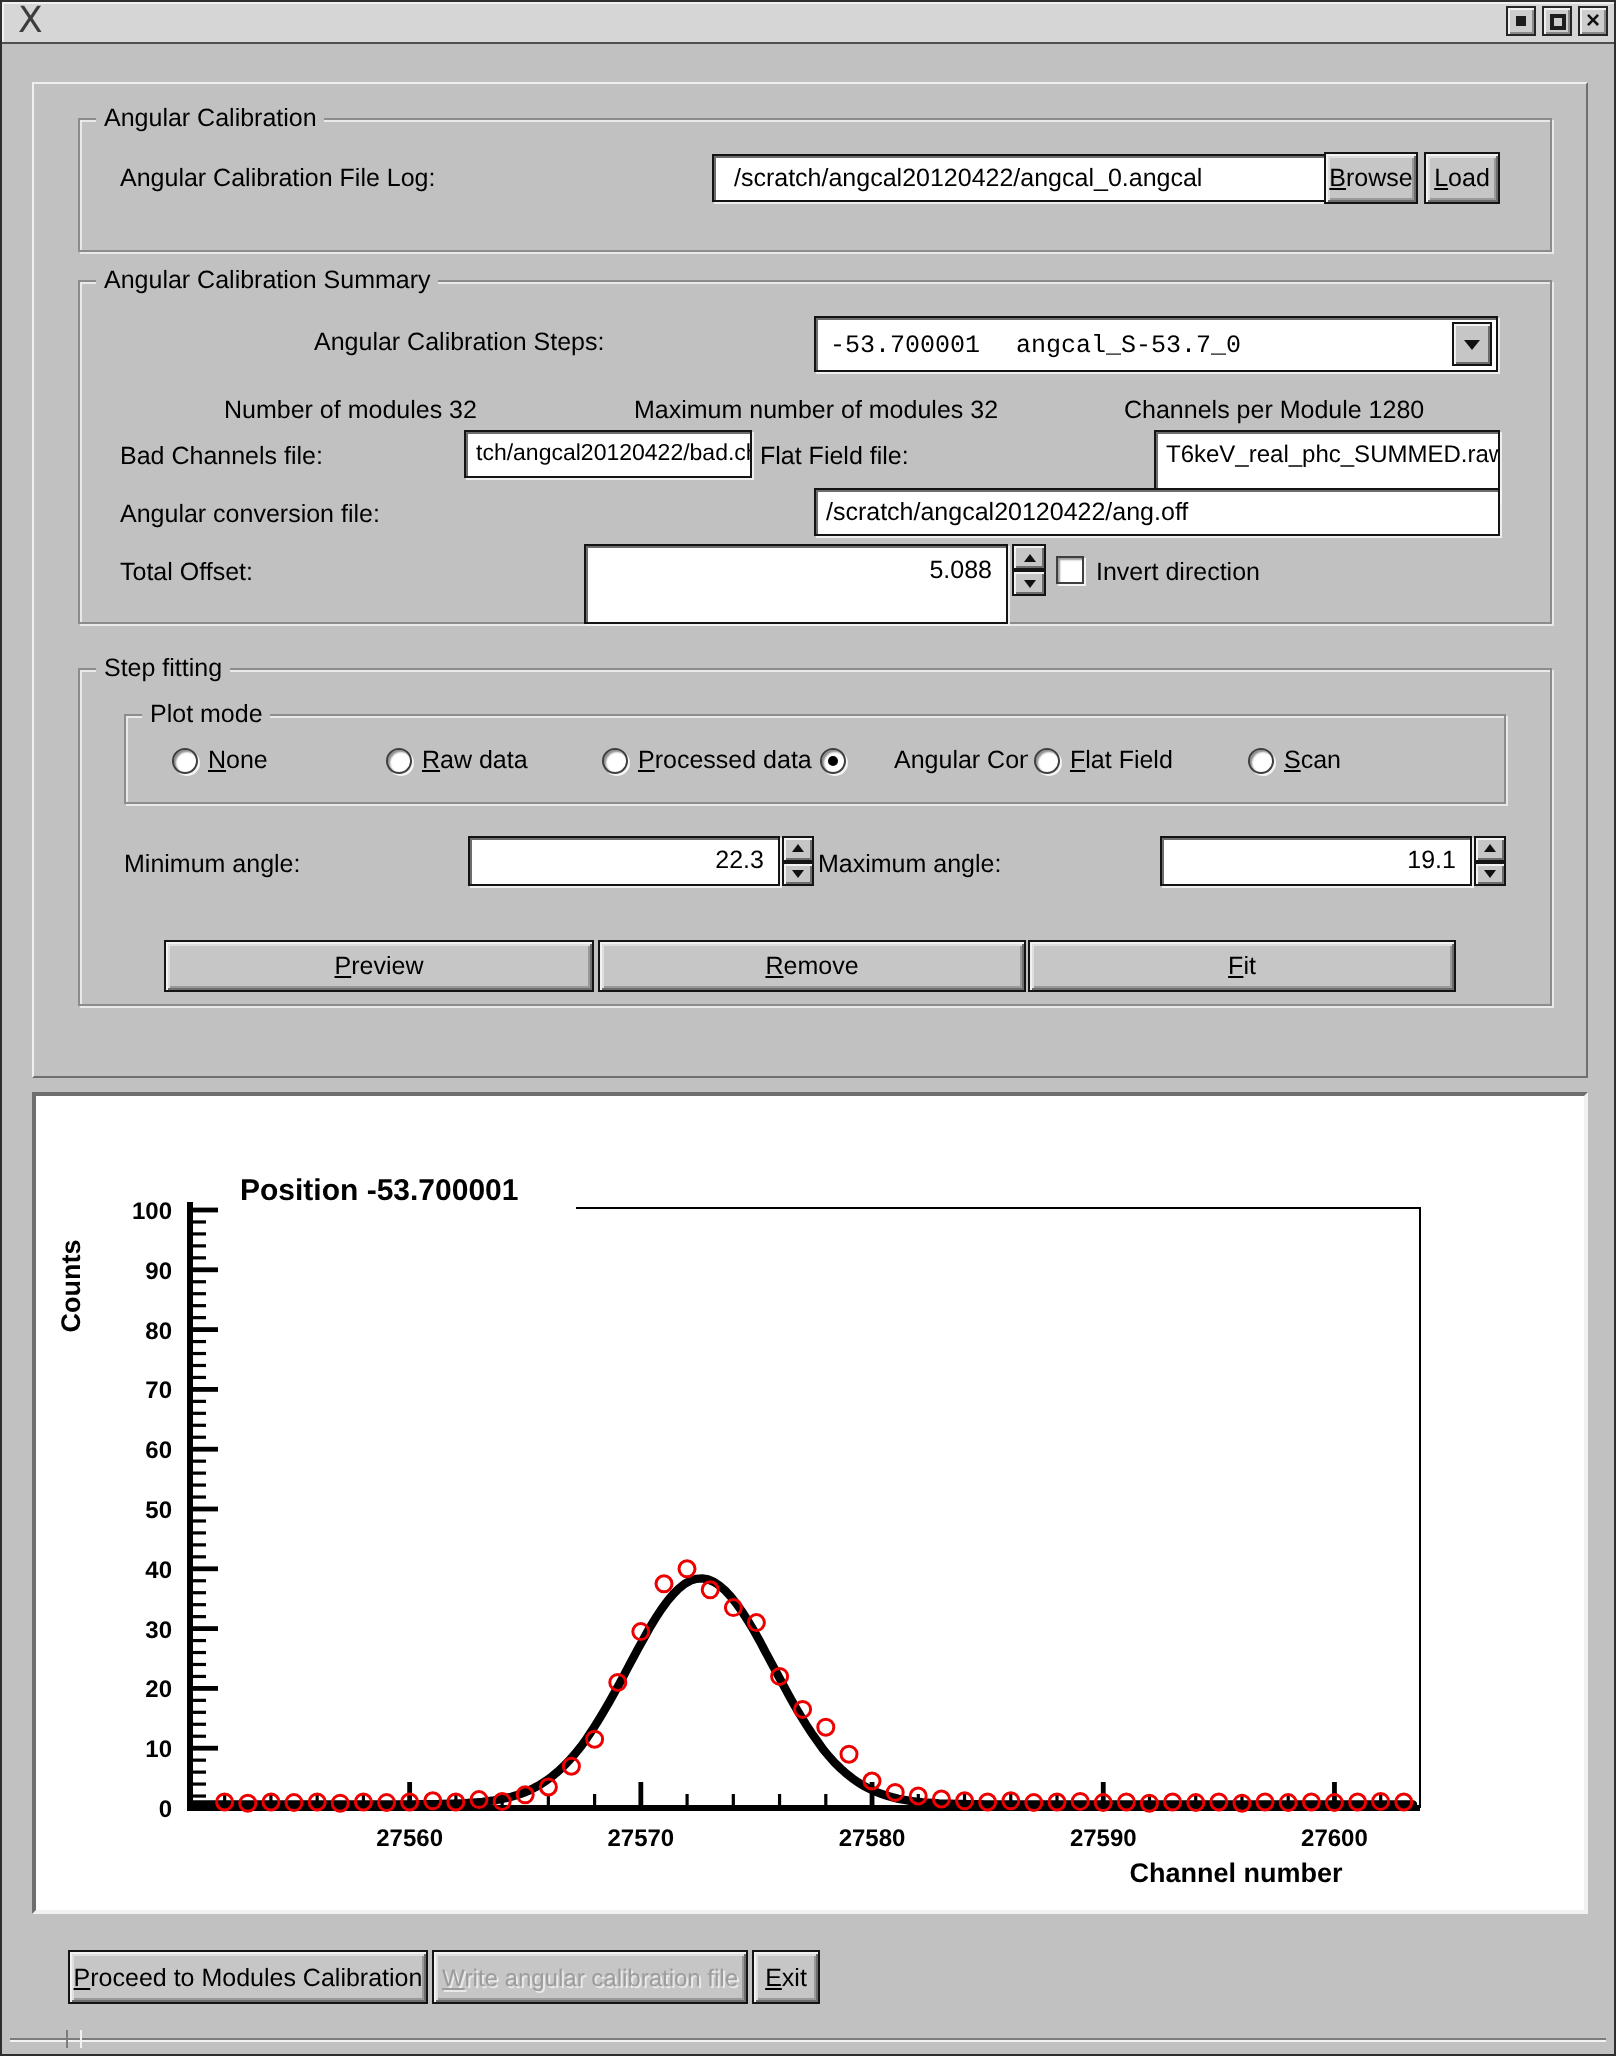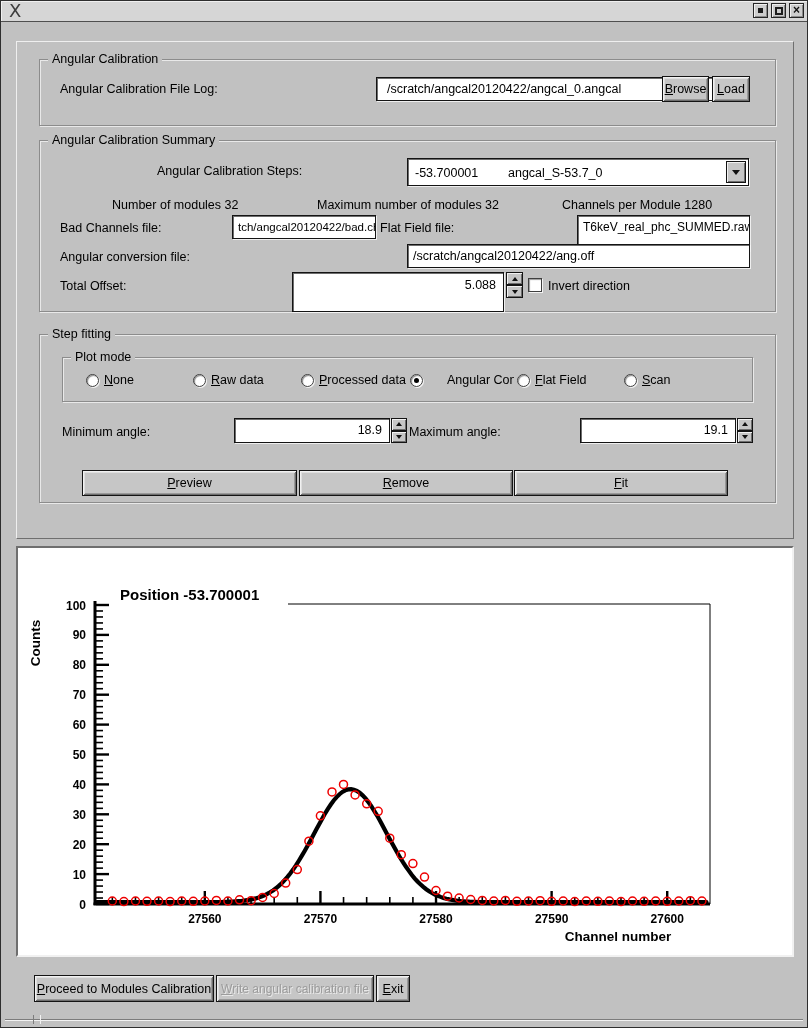--- a/index.html
+++ b/index.html
@@ -95,30 +95,30 @@
         <span class="glyph-close">×</span>
       </div>
     </div>
   </div>
 
   <div class="raised-panel" style="left:15px;top:40px;width:778px;height:498px;">
 
     <div class="groupbox" style="left:22px;top:17px;width:737px;height:67px;">
       <span class="gb-label">Angular Calibration</span>
       <span class="lbl" style="left:20px;top:22px;">Angular Calibration File Log:</span>
-      <div class="tinput" style="left:336px;top:17px;width:347px;height:24px;padding-left:10px;">/scratch/angcal20120422/angcal_0.angcal</div>
+      <div class="tinput" style="left:316px;top:17px;width:347px;height:24px;padding-left:10px;">/scratch/angcal20120422/angcal_0.angcal</div>
       <div class="btn" style="left:622px;top:16px;width:47px;height:26px;"><u>B</u>rowse</div>
       <div class="btn" style="left:672px;top:16px;width:38px;height:26px;"><u>L</u>oad</div>
     </div>
 
     <div class="groupbox" style="left:22px;top:98px;width:737px;height:172px;">
       <span class="gb-label">Angular Calibration Summary</span>
 
       <span class="lbl" style="left:117px;top:23px;">Angular Calibration Steps:</span>
-      <div class="tinput" style="left:367px;top:17px;width:342px;height:28px;">
+      <div class="tinput" style="left:367px;top:17px;width:342px;height:28px;font-family:Liberation Mono, monospace;">
         <span style="position:absolute;left:7px;top:5px;">-53.700001</span>
         <span style="position:absolute;left:100px;top:5px;">angcal_S-53.7_0</span>
         <div class="combo-btn">
           <div class="tri-down"></div>
         </div>
       </div>
 
       <span class="lbl" style="left:72px;top:57px;">Number of modules 32</span>
       <span class="lbl" style="left:277px;top:57px;">Maximum number of modules 32</span>
       <span class="lbl" style="left:522px;top:57px;">Channels per Module 1280</span>
@@ -170,21 +170,21 @@
           <span class="radio"></span>
           <span class="radio-lab"><u>F</u>lat Field</span>
         </div>
         <div class="radio-item" style="left:561px;top:15px;">
           <span class="radio"></span>
           <span class="radio-lab"><u>S</u>can</span>
         </div>
       </div>
 
       <span class="lbl" style="left:22px;top:90px;">Minimum angle:</span>
-      <div class="tinput right" style="left:194px;top:83px;width:156px;height:25px;line-height:19px;">18.9</div>
+      <div class="tinput right" style="left:194px;top:83px;width:156px;height:25px;line-height:19px;">22.3</div>
       <div class="spinbtns" style="left:351px;top:83px;height:25px;width:16px;">
         <div class="spinbtn">
             <div class="tri-up-sm"></div>
           </div>
         <div class="spinbtn">
             <div class="tri-down-sm"></div>
           </div>
       </div>
       <span class="lbl" style="left:369px;top:90px;">Maximum angle:</span>
       <div class="tinput right" style="left:540px;top:83px;width:156px;height:25px;line-height:19px;">19.1</div>

